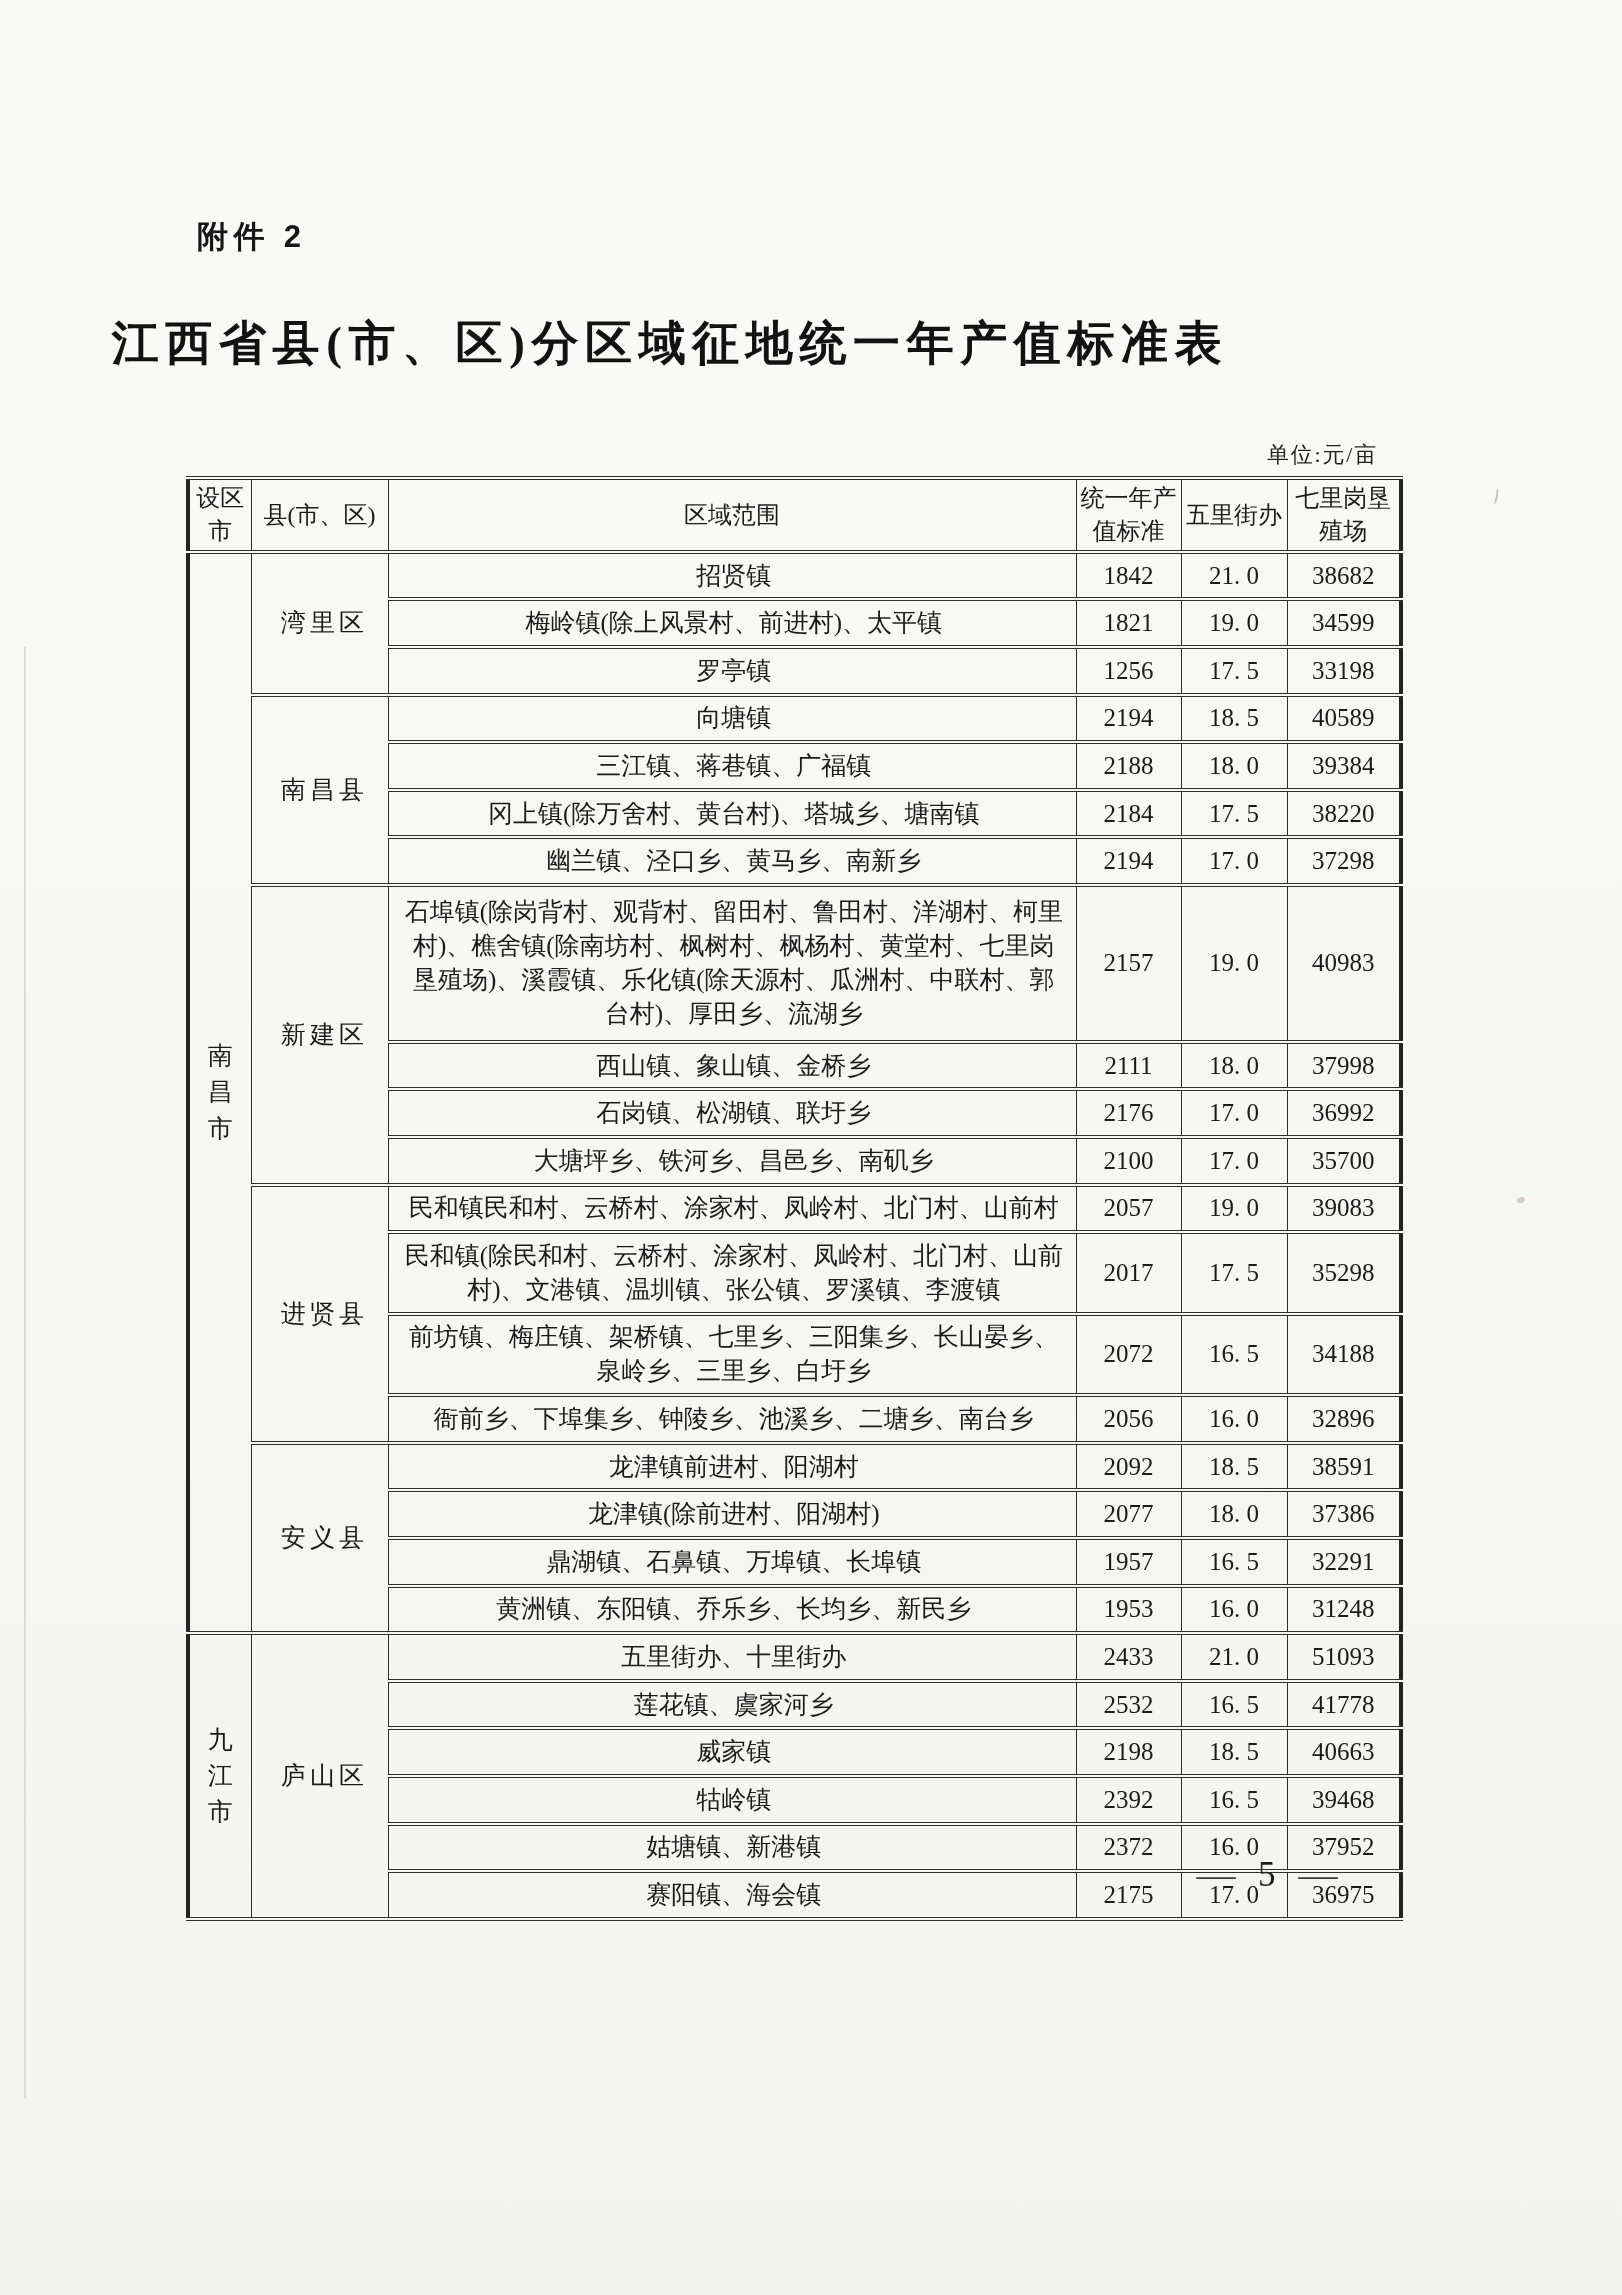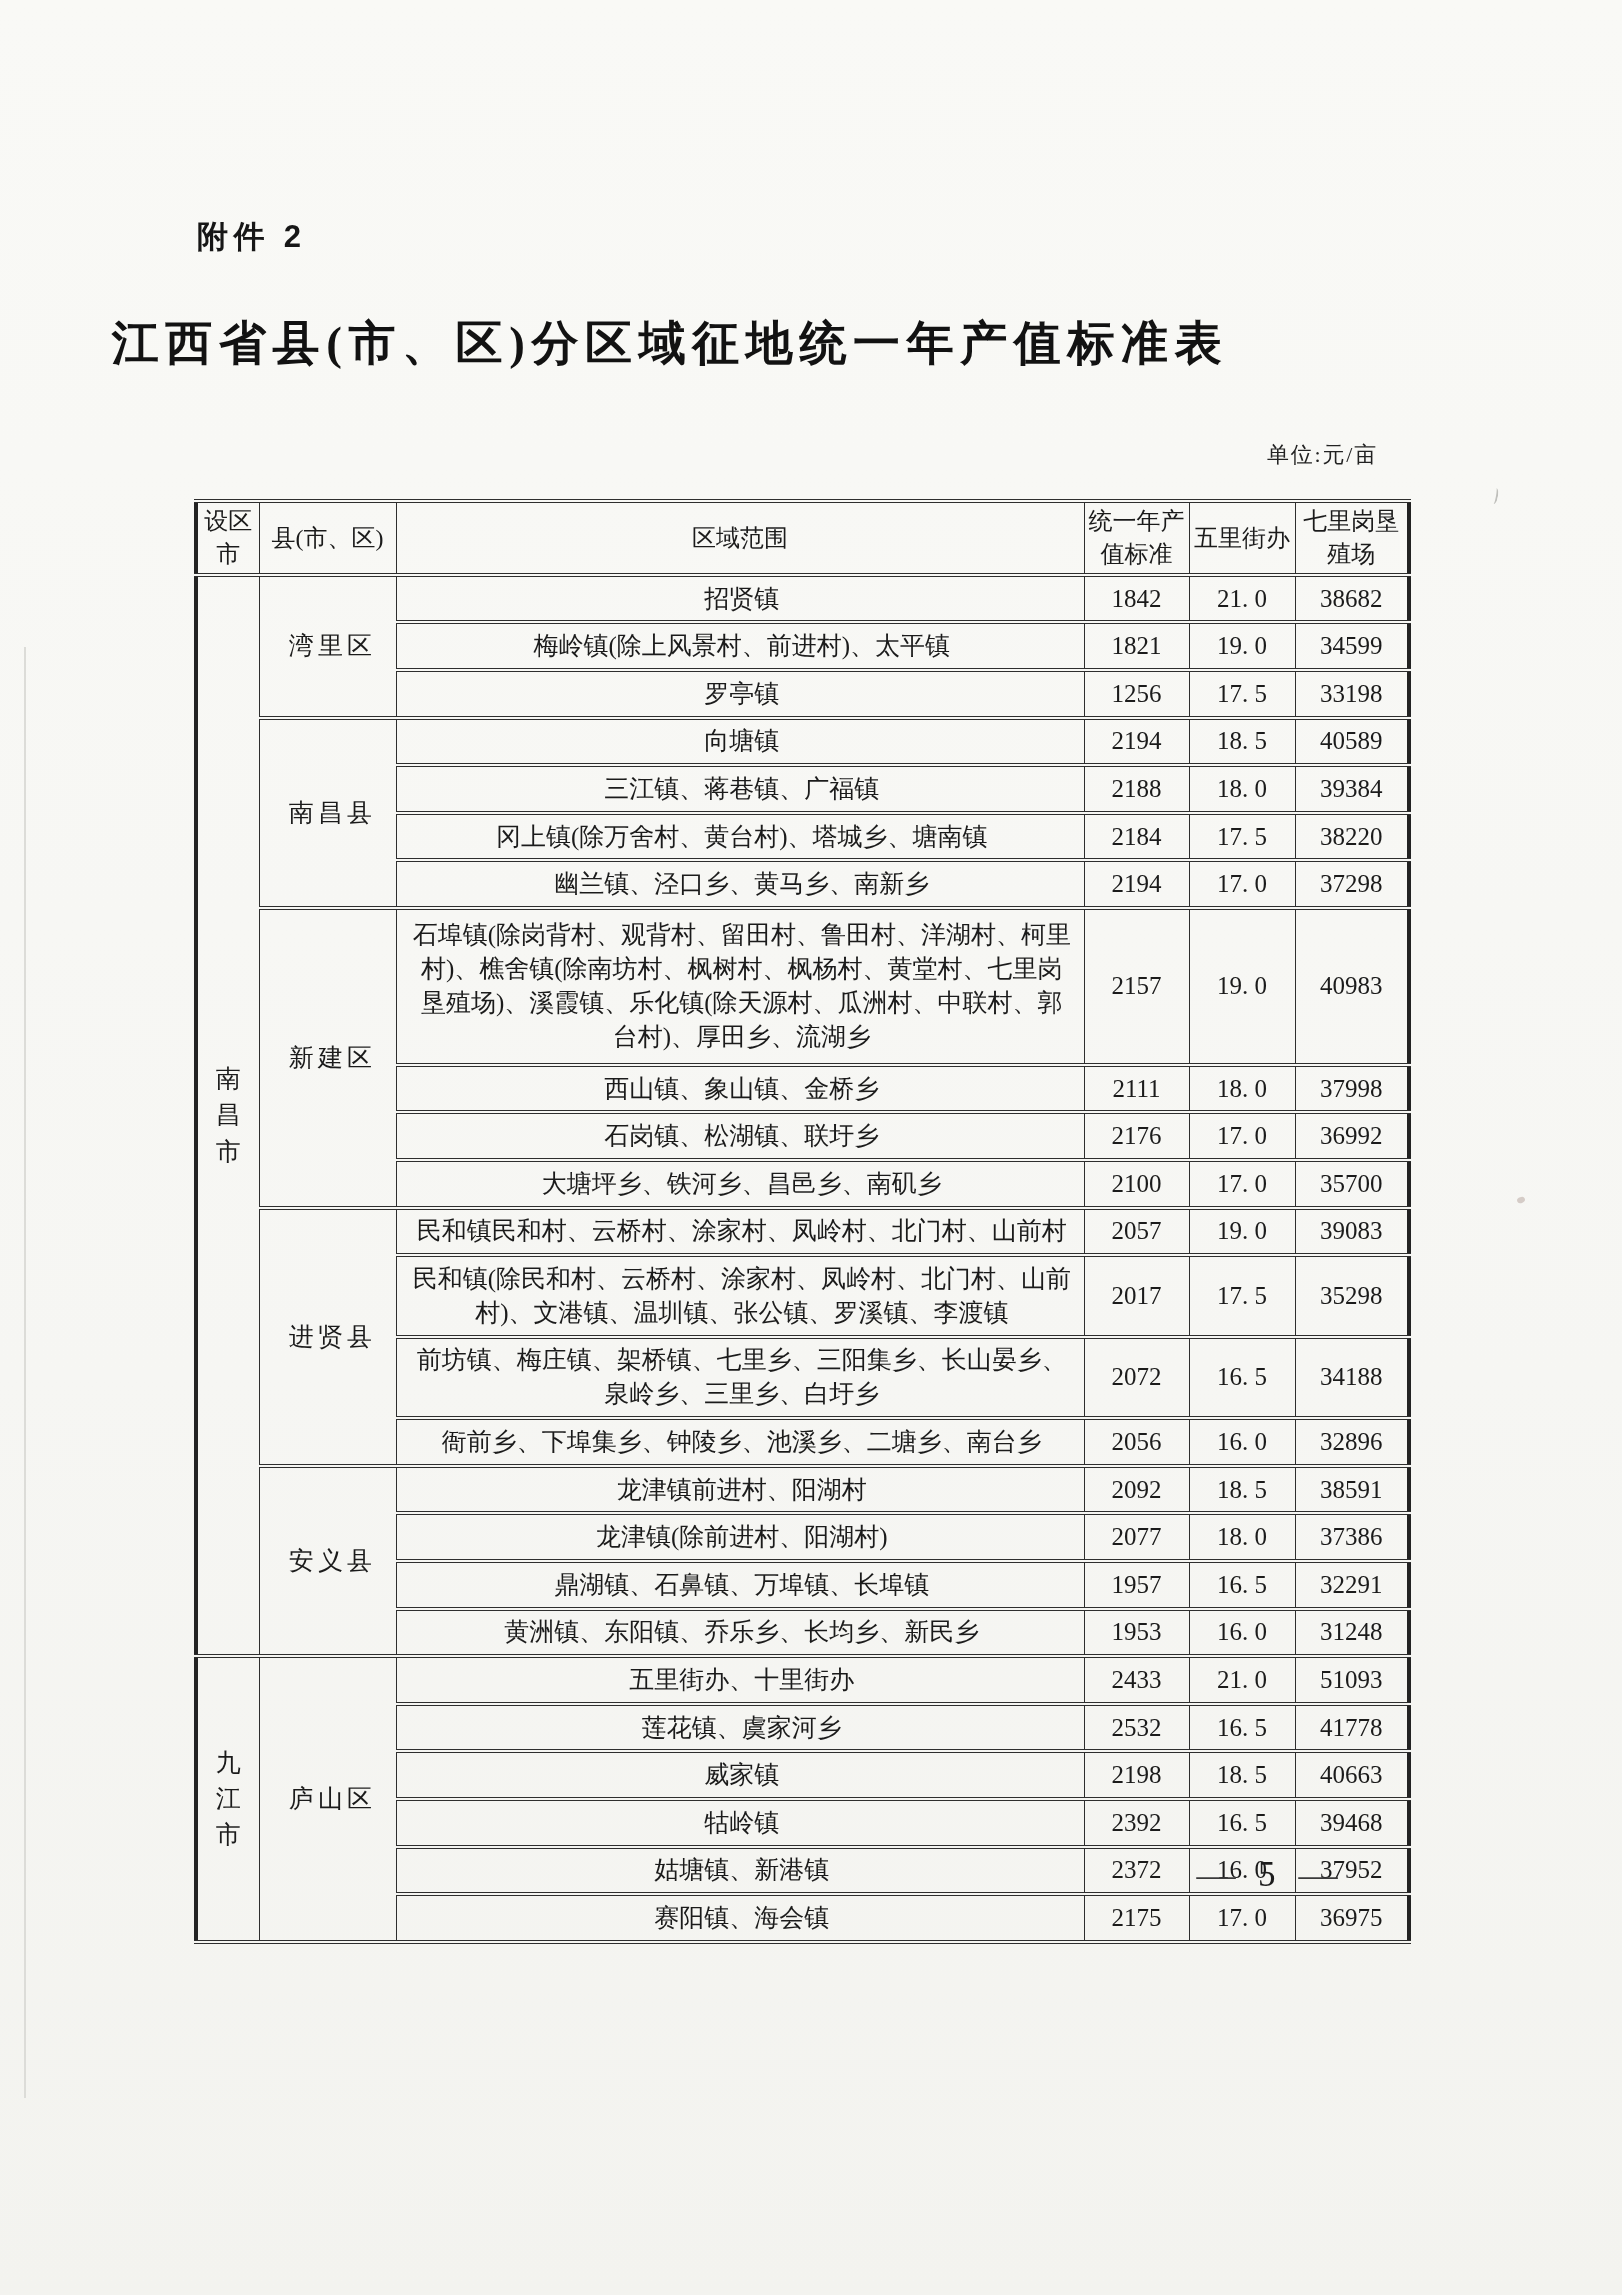--- a/index.html
+++ b/index.html
@@ -25,25 +25,24 @@
     position:absolute;left:0;top:312px;width:1340px;
     text-align:center;font-size:47px;font-weight:700;letter-spacing:6.6px;
     color:#121212;white-space:nowrap;
   }
   .unit-note{
     position:absolute;left:1251px;top:440px;
     font-size:22px;letter-spacing:1.8px;color:#222;margin-left:16px;
   }
 
   table.land-table{
-    position:absolute;left:194px;top:476px;width:1214px;
+    position:absolute;left:186px;top:476px;width:1214px;
     border-collapse:collapse;table-layout:fixed;
     border:4.8px solid #232323;
     background:transparent;
-    margin-top:23px;
   }
   .land-table th,.land-table td{
     border-left:1.8px solid #2e2e2e;border-right:1.8px solid #2e2e2e;
     border-top:4.2px double #2e2e2e;border-bottom:4.2px double #2e2e2e;
     box-sizing:border-box;
     font-weight:normal;
     text-align:center;vertical-align:middle;
     font-size:25px;line-height:34px;
     padding:1.2px 4.8px;
     color:#1b1b1b;

